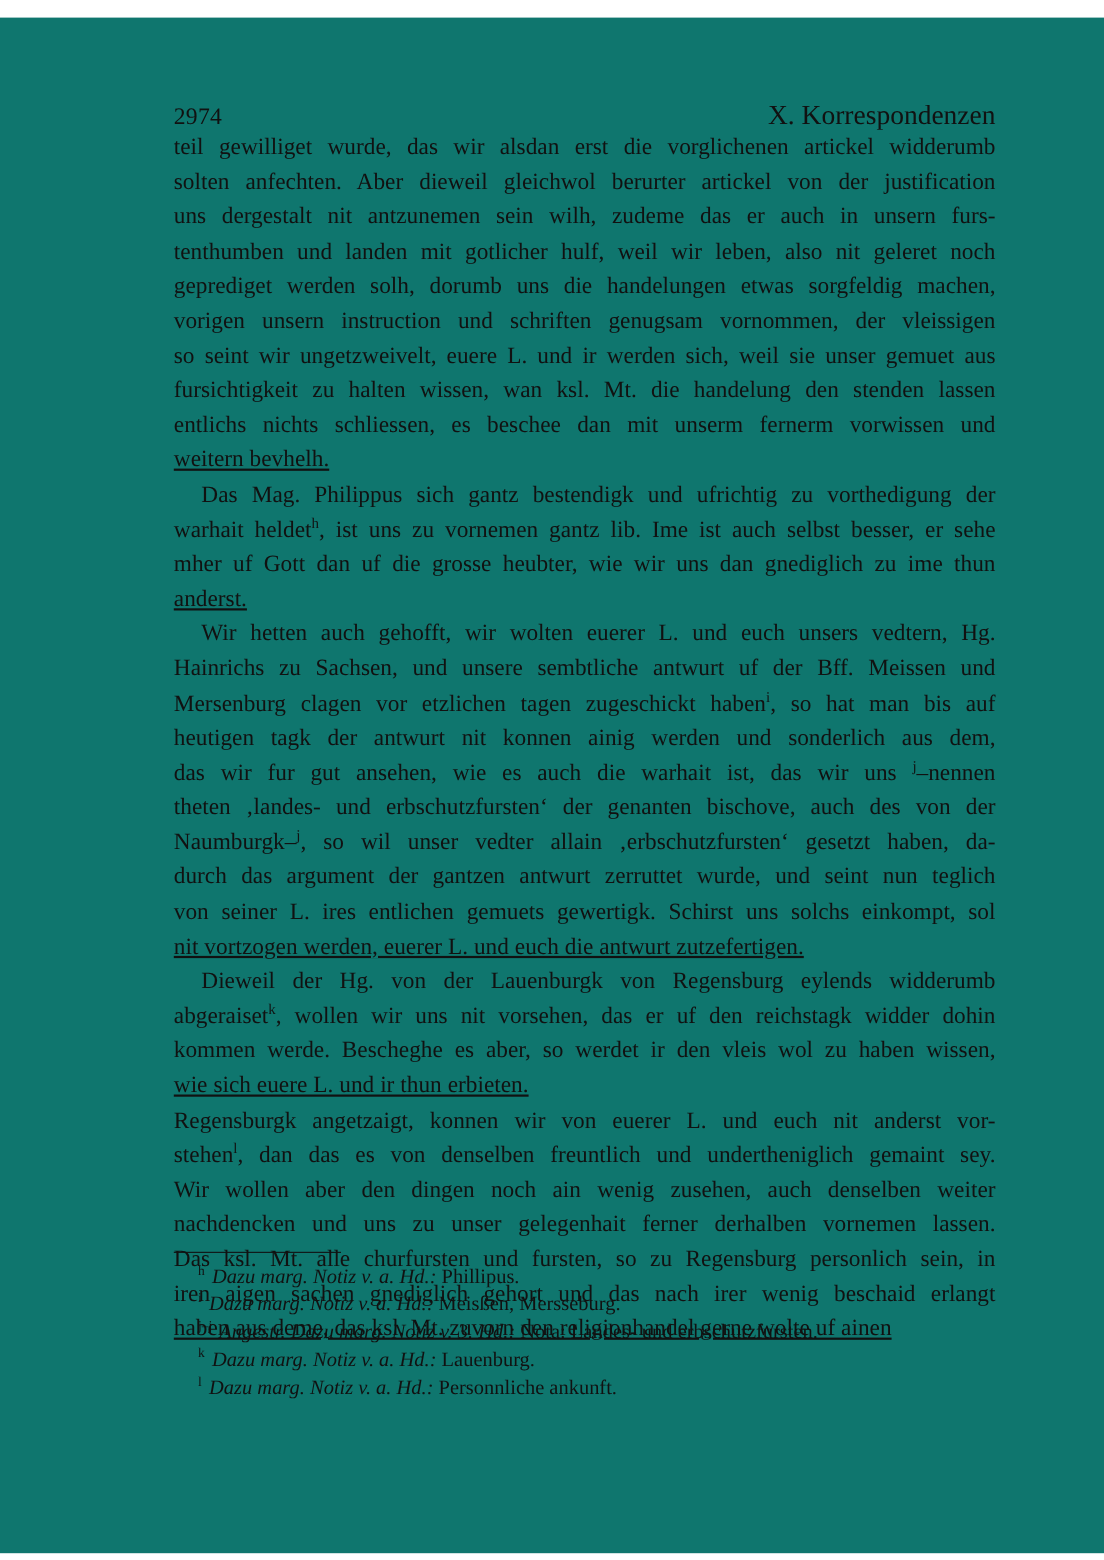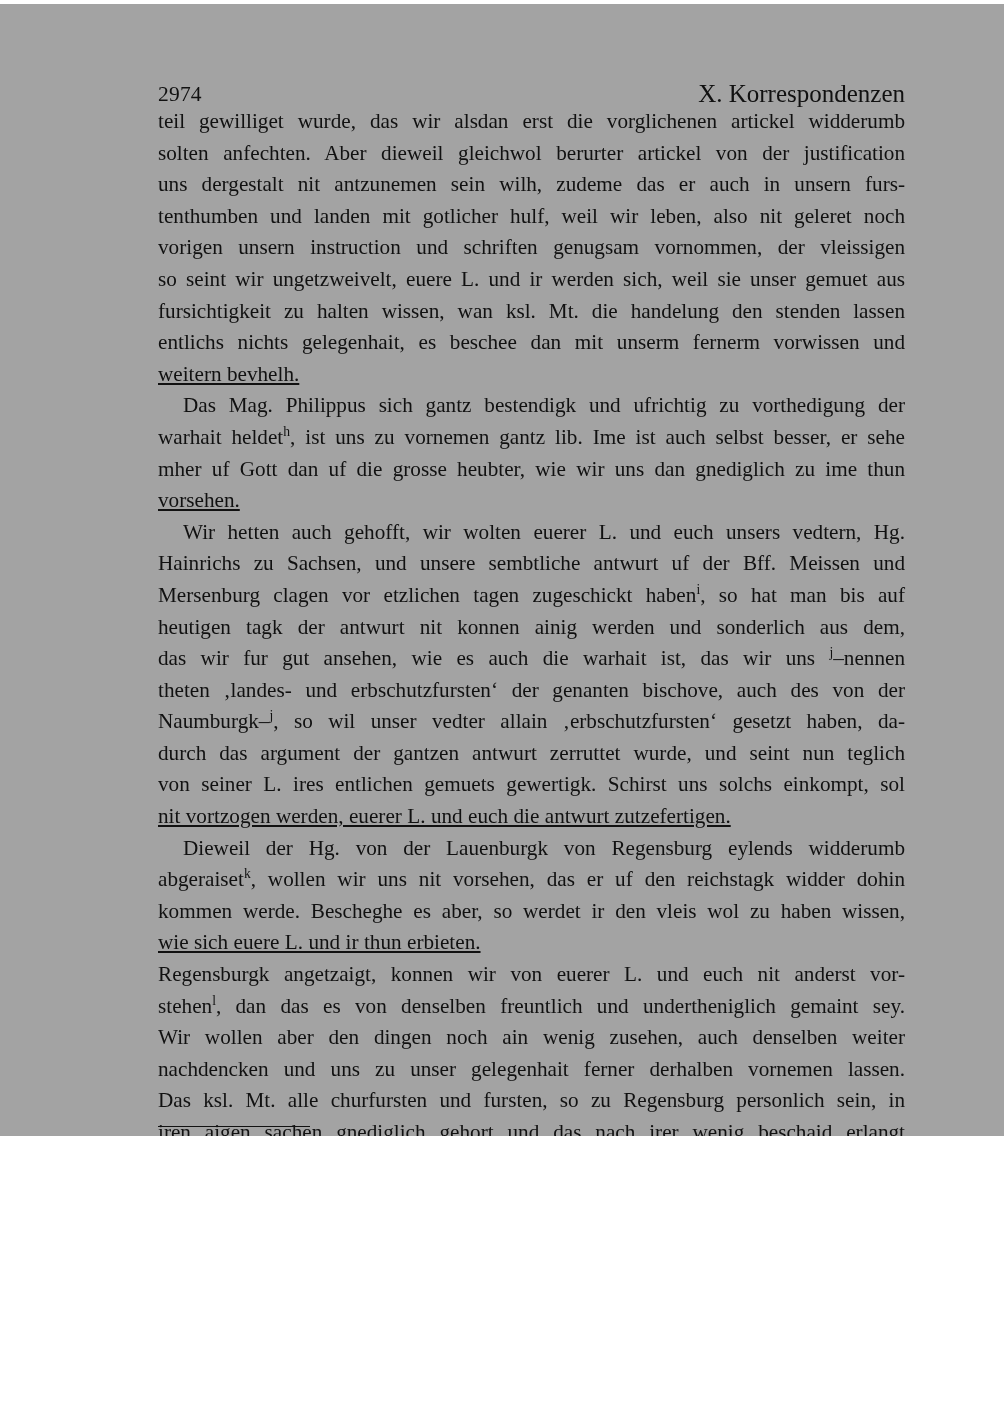--- a/index.html
+++ b/index.html
@@ -8,23 +8,23 @@
     padding: 0;
     background: #ffffff;
   }
   body {
     font-family: "Liberation Serif", "DejaVu Serif", serif;
     color: #111111;
   }
   .page {
     position: relative;
     width: 1004px;
-    height: 1132px;
-    margin: 4px auto;
-    background: #a3a3a3;
+    height: 1396px;
+    margin: 16px auto;
+    background: #0f766e;
     overflow: hidden;
     box-sizing: border-box;
   }
 
   
   .running-head {
     position: absolute;
     left: 158px;
     top: 76px;
     width: 747px;
@@ -130,31 +130,32 @@
     <div class="folio">2974</div>
     <div class="head-title">X. Korrespondenzen</div>
   </div>
 
   <div class="body-text" id="body-text">
       <p class="para">
         <span class="line">teil gewilliget wurde, das wir alsdan erst die vorglichenen artickel widderumb</span>
         <span class="line">solten anfechten. Aber dieweil gleichwol berurter artickel von der justification</span>
         <span class="line">uns dergestalt nit antzunemen sein wilh, zudeme das er auch in unsern furs-</span>
         <span class="line">tenthumben und landen mit gotlicher hulf, weil wir leben, also nit geleret noch</span>
+        <span class="line">geprediget werden solh, dorumb uns die handelungen etwas sorgfeldig machen,</span>
         <span class="line">vorigen unsern instruction und schriften genugsam vornommen, der vleissigen</span>
         <span class="line">so seint wir ungetzweivelt, euere L. und ir werden sich, weil sie unser gemuet aus</span>
         <span class="line">fursichtigkeit zu halten wissen, wan ksl. Mt. die handelung den stenden lassen</span>
-        <span class="line">entlichs nichts gelegenhait, es beschee dan mit unserm fernerm vorwissen und</span>
+        <span class="line">entlichs nichts schliessen, es beschee dan mit unserm fernerm vorwissen und</span>
         <span class="line last">weitern bevhelh.</span>
       </p>
       <p class="para">
         <span class="line first">Das Mag. Philippus sich gantz bestendigk und ufrichtig zu vorthedigung der</span>
         <span class="line">warhait heldet<sup class="fn">h</sup>, ist uns zu vornemen gantz lib. Ime ist auch selbst besser, er sehe</span>
         <span class="line">mher uf Gott dan uf die grosse heubter, wie wir uns dan gnediglich zu ime thun</span>
-        <span class="line last">vorsehen.</span>
+        <span class="line last">anderst.</span>
       </p>
       <p class="para">
         <span class="line first">Wir hetten auch gehofft, wir wolten euerer L. und euch unsers vedtern, Hg.</span>
         <span class="line">Hainrichs zu Sachsen, und unsere sembtliche antwurt uf der Bff. Meissen und</span>
         <span class="line">Mersenburg clagen vor etzlichen tagen zugeschickt haben<sup class="fn">i</sup>, so hat man bis auf</span>
         <span class="line">heutigen tagk der antwurt nit konnen ainig werden und sonderlich aus dem,</span>
         <span class="line">das wir fur gut ansehen, wie es auch die warhait ist, das wir uns <sup class="fn">j</sup>–nennen</span>
         <span class="line">theten ‚landes- und erbschutzfursten‘ der genanten bischove, auch des von der</span>
         <span class="line">Naumburgk–<sup class="fn">j</sup>, so wil unser vedter allain ‚erbschutzfursten‘ gesetzt haben, da-</span>
         <span class="line">durch das argument der gantzen antwurt zerruttet wurde, und seint nun teglich</span>
@@ -177,17 +178,18 @@
         <span class="line last">haben aus deme, das ksl. Mt. zuvorn den religionhandel gerne wolte uf ainen</span>
       </p>
     </div>
 
   <div class="footnotes">
     <div class="fn-rule"></div>
     <div id="footnote-list">
         <p class="fn-item"><span class="fn-marker">h</span><span class="fn-src"> Dazu marg. Notiz v. a. Hd.: </span><span class="fn-val">Phillipus.</span></p>
         <p class="fn-item"><span class="fn-marker">i</span><span class="fn-src"> Dazu marg. Notiz v. a. Hd.: </span><span class="fn-val">Meisßen, Mersseburg.</span></p>
         <p class="fn-item"><span class="fn-marker">j–j</span><span class="fn-src"> Angestr. Dazu marg. Notiz v. 3. Hd.: </span><span class="fn-val">Nota: Landes- und erbschutzfursten.</span></p>
+        <p class="fn-item"><span class="fn-marker">k</span><span class="fn-src"> Dazu marg. Notiz v. a. Hd.: </span><span class="fn-val">Lauenburg.</span></p>
         <p class="fn-item"><span class="fn-marker">l</span><span class="fn-src"> Dazu marg. Notiz v. a. Hd.: </span><span class="fn-val">Personnliche ankunft.</span></p>
       </div>
   </div>
 
 </div>
 
 </body></html>

